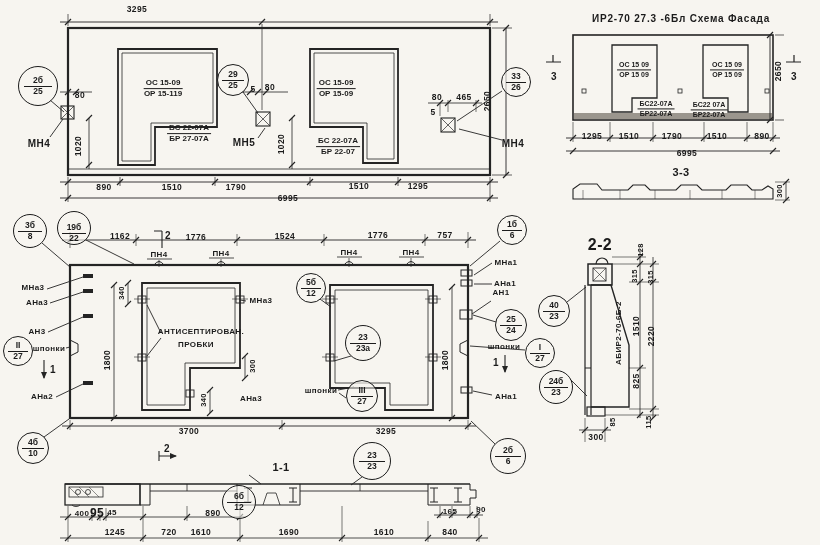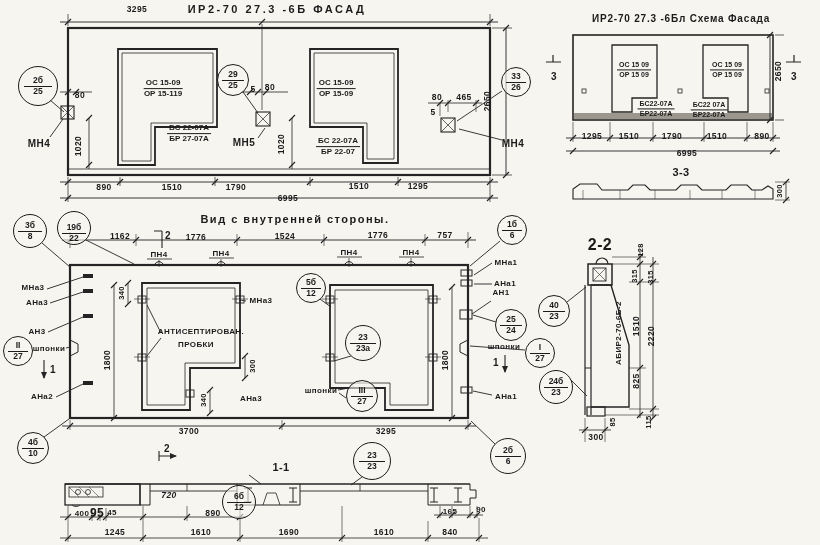--- a/index.html
+++ b/index.html
@@ -208,23 +208,21 @@
         <path d="M440,506 V518 M452,506 V518 M470,506 V518 M477,506 V518" stroke-width="0.6"></path>
         <line x1="434" y1="515" x2="483" y2="515" stroke-width="0.8"></line>
         <path d="M437,518 l6,-6 M449,518 l6,-6 M467,518 l6,-6 M474,518 l6,-6" stroke-width="1.1"></path>
         <path d="M68,521 V542 M143,521 V542 M240,521 V542 M342,506 V542 M428,521 V542 M479,518 V542" stroke-width="0.6"></path>
         <line x1="60" y1="538" x2="488" y2="538" stroke-width="0.8"></line>
         <path d="M65,541 l6,-6 M140,541 l6,-6 M237,541 l6,-6 M339,541 l6,-6 M425,541 l6,-6 M476,541 l6,-6" stroke-width="1.1"></path>
       </g>
     </g>
   </svg>
 
-  <div class="title" id="facade-title">ИР2-70 27.3 -6Б  ФАСАД</div>
   <div class="title" id="schema-title">ИР2-70 27.3 -6Бл Схема Фасада</div>
-  <div class="title" id="interior-title">Вид с внутренней стороны.</div>
 
 <div class="lbl" style="left: 137px; top: 9px;">3295</div>
     <div class="lbl" style="left: 80px; top: 95px;">80</div>
     <div class="lbl rot" style="left: 78px; top: 146px;">1020</div>
     <div class="lbl" style="font-size: 10px; left: 39px; top: 143px;">МН4</div>
     <div class="lbl" style="left: 253px; top: 89px;">5</div>
     <div class="lbl" style="left: 270px; top: 87px;">80</div>
     <div class="lbl rot" style="left: 281px; top: 144px;">1020</div>
     <div class="lbl" style="font-size: 10px; left: 244px; top: 142px;">МН5</div>
     <div class="lbl" style="left: 437px; top: 97px;">80</div>
@@ -292,21 +290,21 @@
     <div class="lbl rot" style="left: 636px; top: 326px;">1510</div>
     <div class="lbl rot" style="left: 651px; top: 336px;">2220</div>
     <div class="lbl rot" style="left: 636px; top: 381px;">825</div>
     <div class="lbl rot" style="font-size: 7.5px; left: 612px; top: 422px;">85</div>
     <div class="lbl rot" style="font-size: 7.5px; left: 648px; top: 422px;">115</div>
     <div class="lbl" style="left: 596px; top: 437px;">300</div>
     <div class="lbl rot" style="font-size: 8px; left: 618px; top: 333px;">АБИР2-70-6Б-2</div>
     <div class="lbl" style="font-size: 8px; left: 82px; top: 513px;">400</div>
     <div class="lbl" style="font-size: 12px; left: 97px; top: 513px;">95</div>
     <div class="lbl" style="font-size: 8px; left: 112px; top: 512px;">45</div>
-    <div class="lbl" style="left: 169px; top: 495px; font-style: italic;">720</div>
+    <div class="lbl" style="left: 169px; top: 532px;">720</div>
     <div class="lbl" style="left: 213px; top: 513px;">890</div>
     <div class="lbl" style="font-size: 8px; left: 450px; top: 511px;">165</div>
     <div class="lbl" style="font-size: 8px; left: 481px; top: 509px;">90</div>
     <div class="lbl" style="left: 115px; top: 532px;">1245</div>
     <div class="lbl" style="left: 201px; top: 532px;">1610</div>
     <div class="lbl" style="left: 289px; top: 532px;">1690</div>
     <div class="lbl" style="left: 384px; top: 532px;">1610</div>
     <div class="lbl" style="left: 450px; top: 532px;">840</div>
     <div class="frac" style="left: 163px; top: 89px;">
       <span class="ft">ОС 15-09</span>

